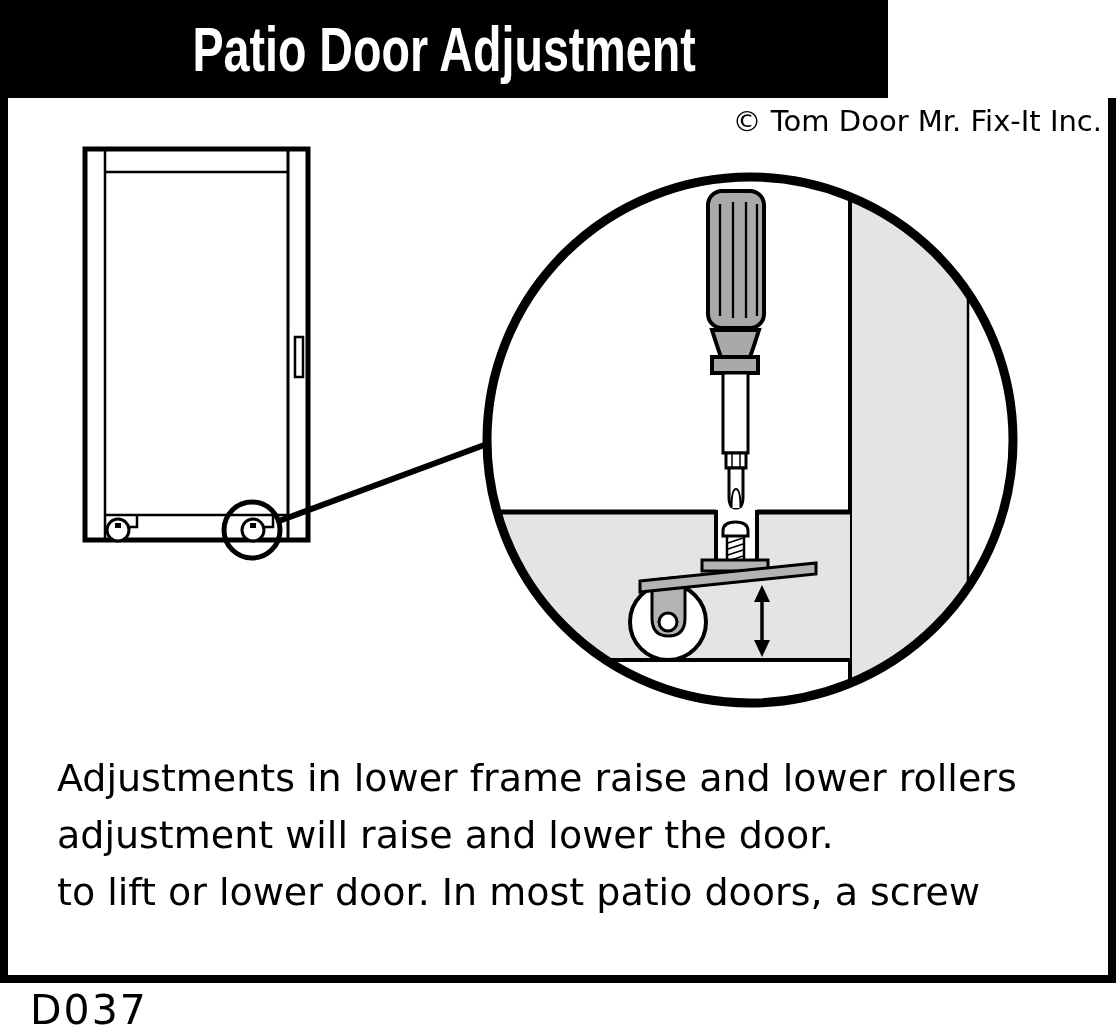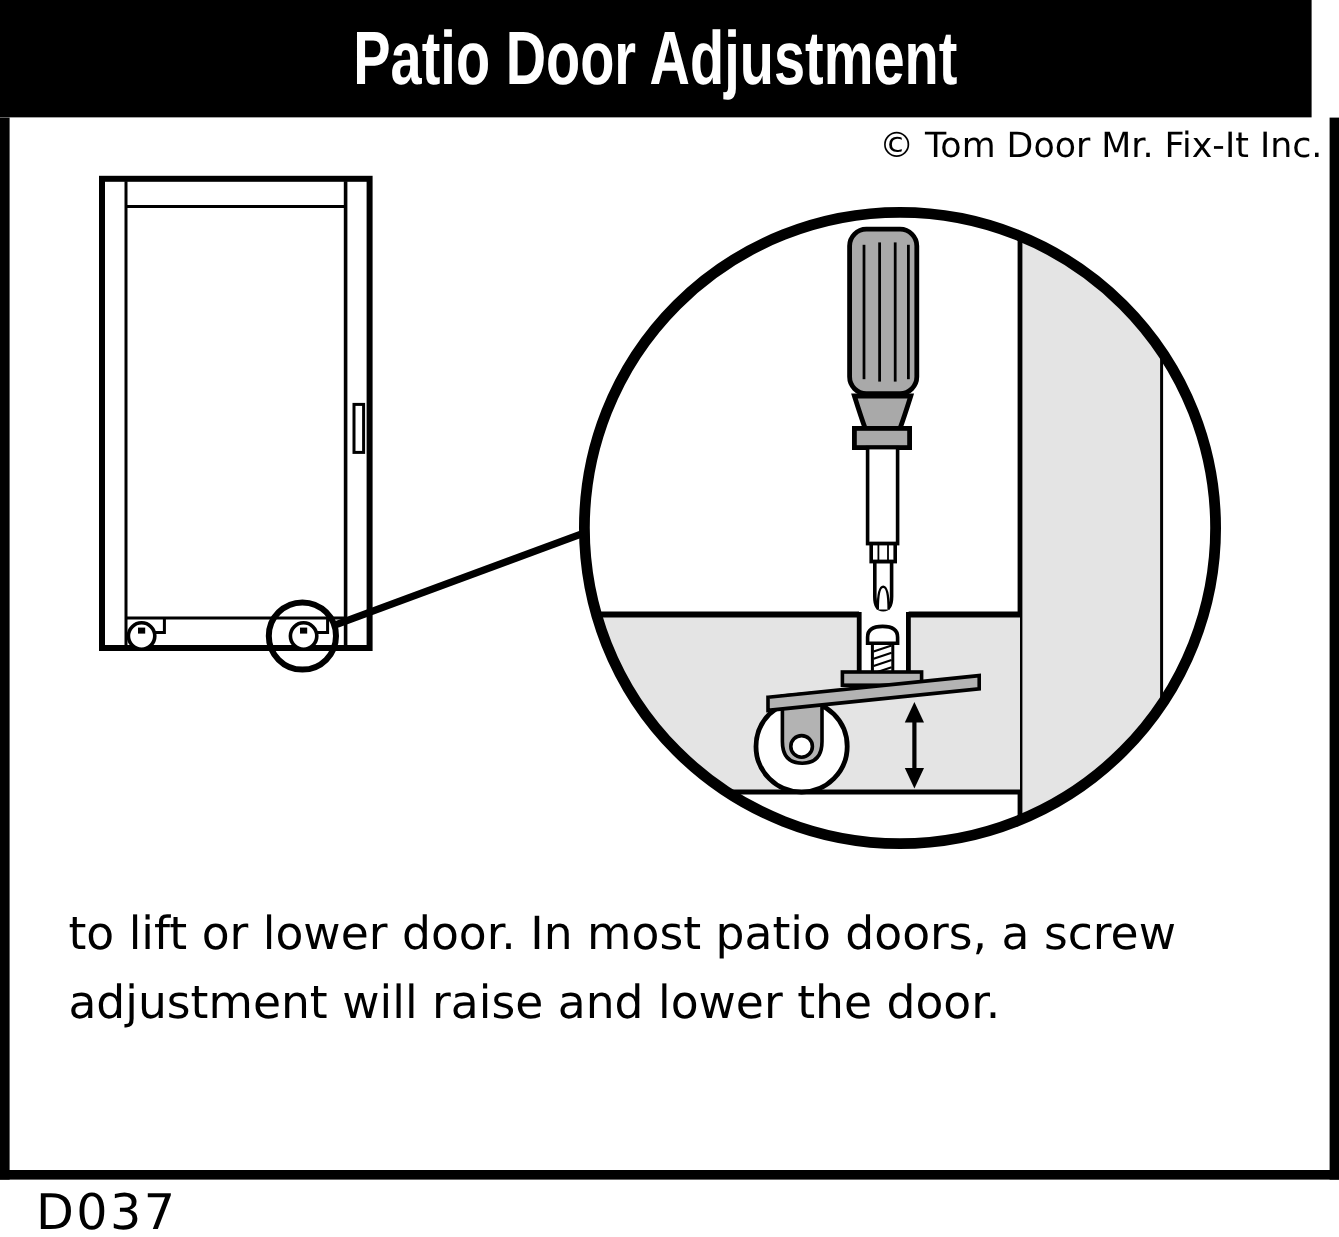--- a/index.html
+++ b/index.html
@@ -4,21 +4,21 @@
 <style>
   :root{
     --ink:#000000; --paper:#ffffff; --panel-gray:#e4e4e4;
     --tool-gray:#a9a9a9; --title-bg:#000000; --title-fg:#ffffff;
   }
   *{margin:0;padding:0;box-sizing:border-box;}
   body{background:var(--paper);font-family:"DejaVu Sans",sans-serif;}
   .page{position:relative;width:1116px;height:1031px;background:var(--paper);overflow:hidden;}
 
   .title-bar{
-    position:absolute;left:0;top:0;width:1093px;height:98px;
+    position:absolute;left:0;top:0;width:888px;height:98px;
     background:var(--title-bg);display:flex;align-items:center;justify-content:center;
   }
   .title-text{
     color:var(--title-fg);
     font-family:"Liberation Sans","DejaVu Sans",sans-serif;
     font-weight:700;font-size:63px;letter-spacing:0px;white-space:nowrap;
     transform:scaleX(0.74);transform-origin:center center;
   }
 
   .content-frame{
@@ -155,19 +155,20 @@
         <path d="M731.5,508 Q731.5,489 736,489 Q740.5,489 740.5,508" fill="#ffffff" stroke="#000000" stroke-width="2"></path>
       </g>
 
       <circle cx="750" cy="440" r="263" fill="none" stroke="#000000" stroke-width="9"></circle>
     </g>
   </svg>
 
   <div class="copyright">© Tom Door Mr. Fix-It Inc.</div>
 
   <div class="caption">
+    <div class="line">Adjustments in lower frame raise and lower rollers</div>
+    <div class="line">adjustment will raise and lower the door.</div>
     <div class="line">to lift or lower door. In most patio doors, a screw</div>
-    <div class="line">adjustment will raise and lower the door.</div>
   </div>
 
   <div class="figure-code">D037</div>
 
 </div>
 
 </body></html>

